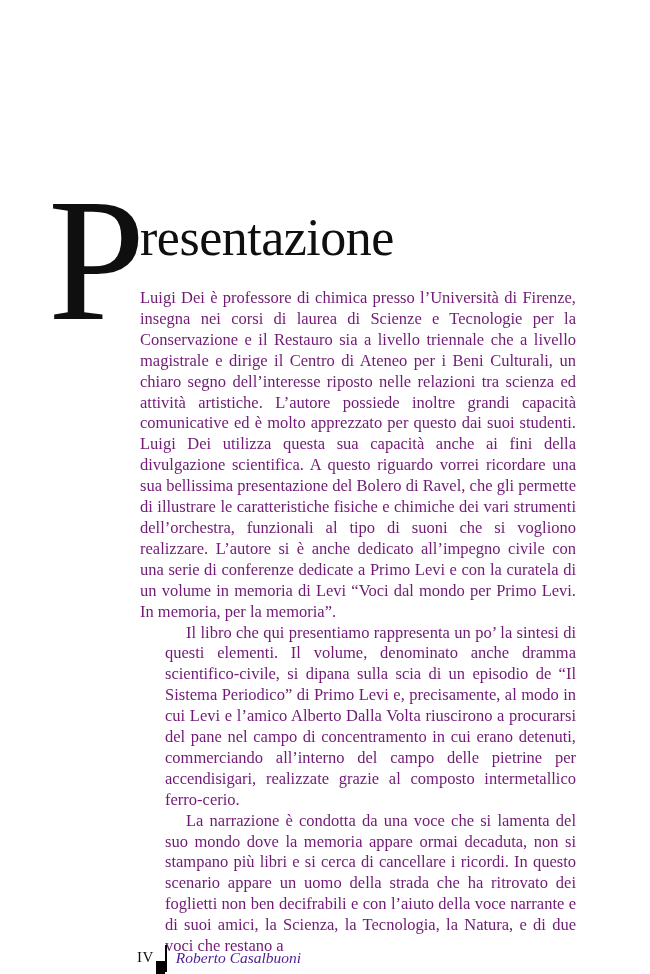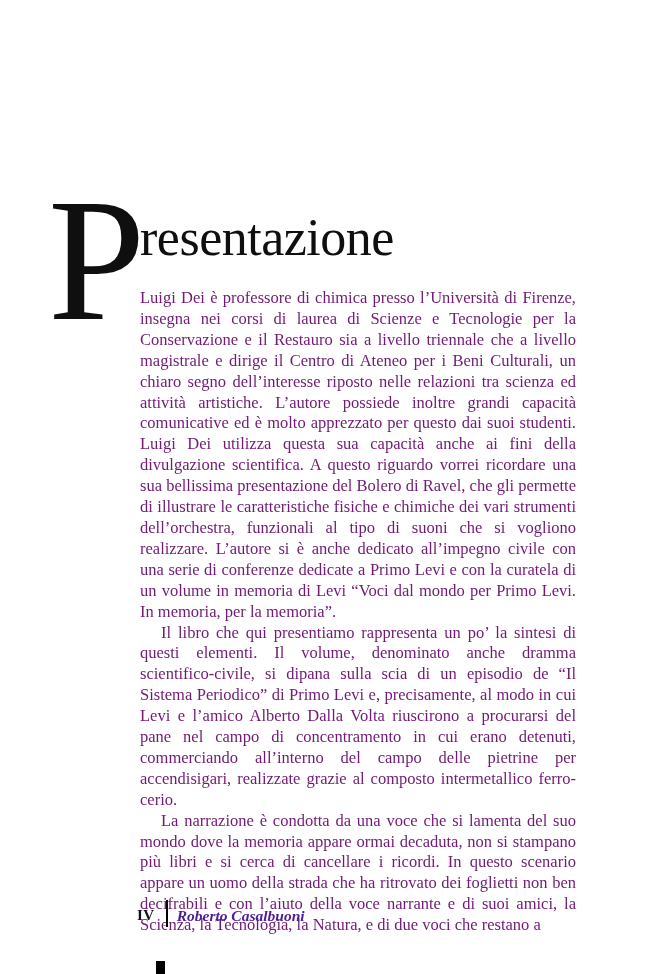--- a/index.html
+++ b/index.html
@@ -35,28 +35,27 @@
     letter-spacing: -0.5px;
     color: #0f0f0f;
     margin-bottom: 24px;
   }
   .para {
     font-size: 16.5px;
     line-height: 20.9px;
     text-align: justify;
     color: #701a75;
   }
-  .para.indent { text-indent: 21px; }
+  .para.indent { text-indent: 21px; margin-left: 25px; }
   .footer {
     position: absolute;
     left: 137px;
-    top: 900px;
+    top: 945px;
     display: flex;
-    align-items: center;
-    font-weight: bold;
+    align-items: flex-start;
   }
   .page-num {
     font-size: 15px;
     letter-spacing: 0.5px;
     padding-top: 4px;
     color: #111;
   }
   .separator-line {
     width: 2px;
     height: 27px;

